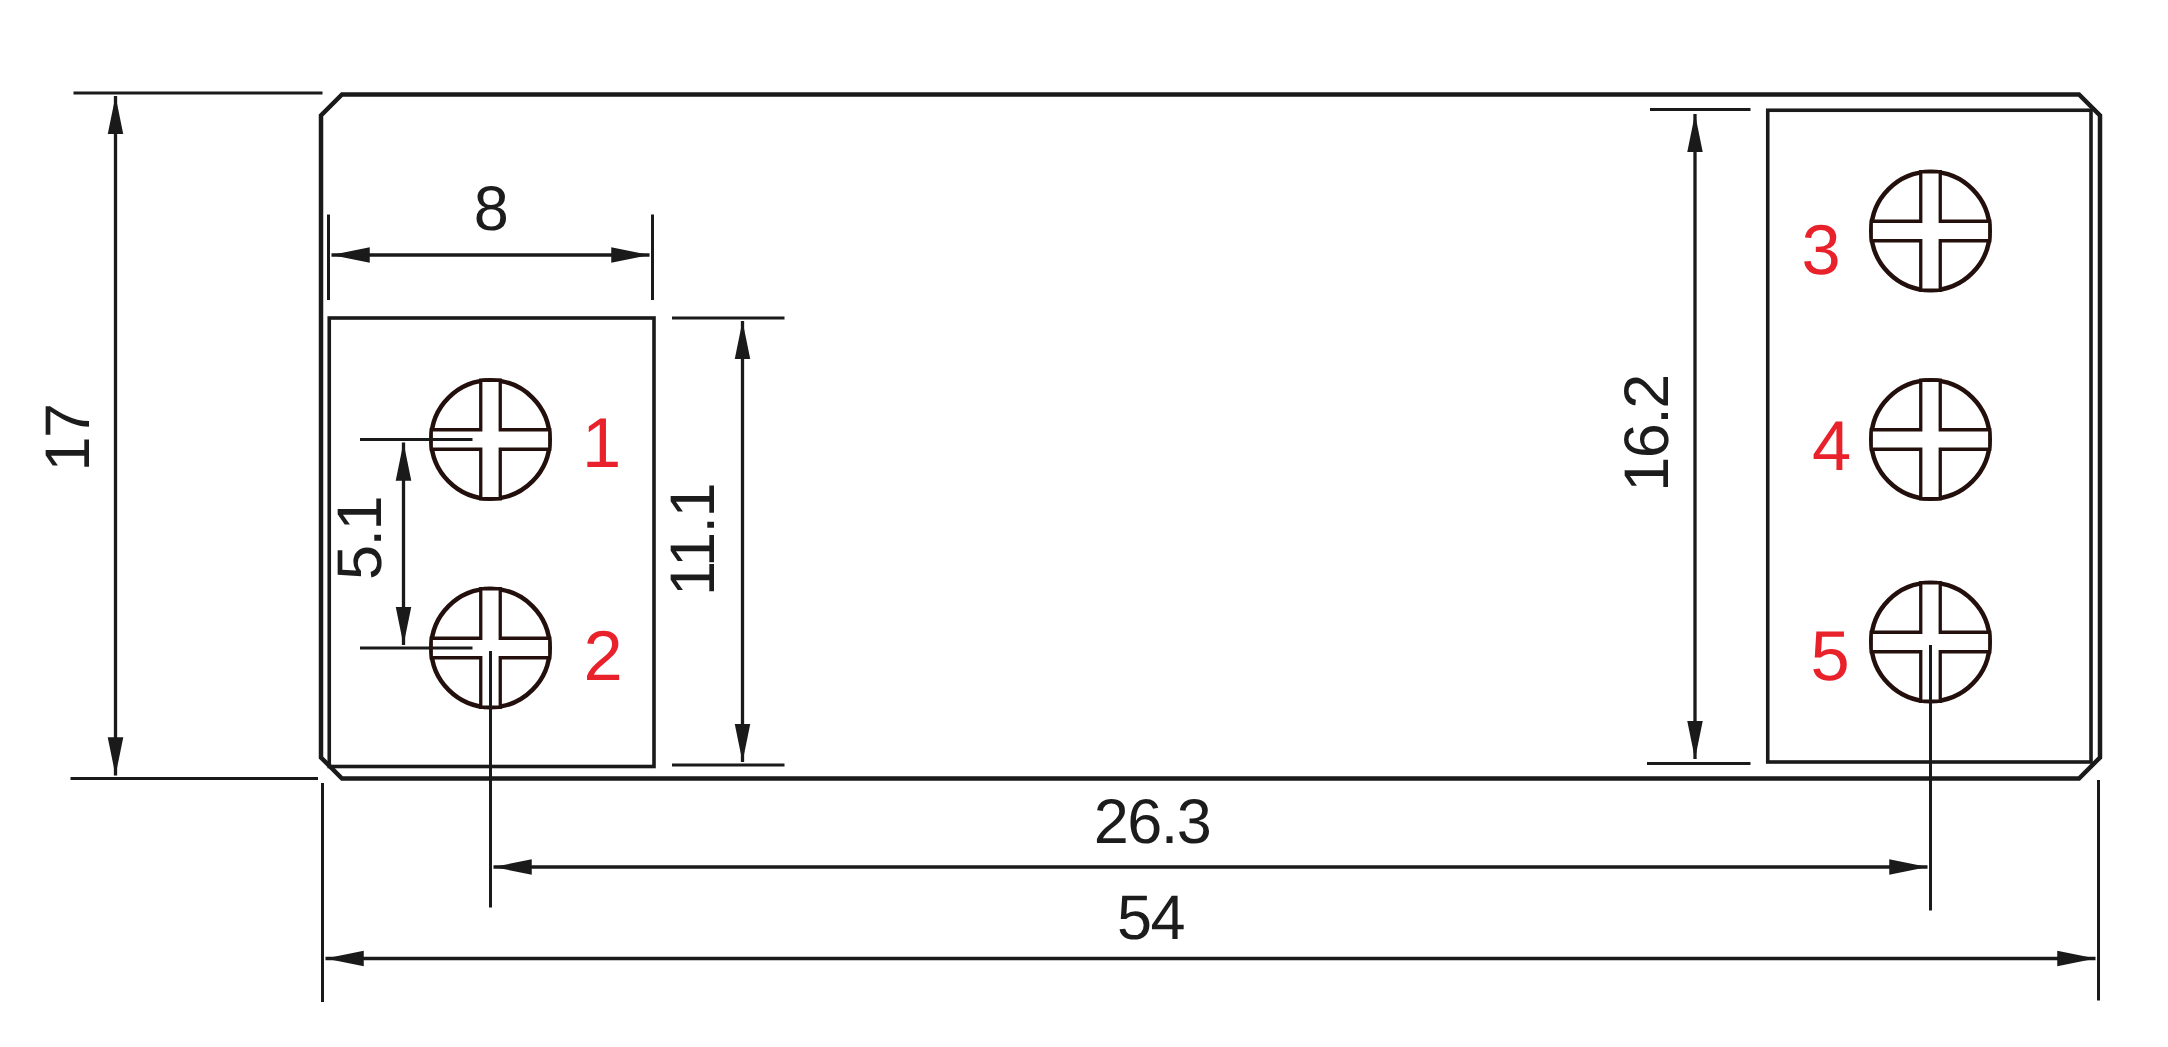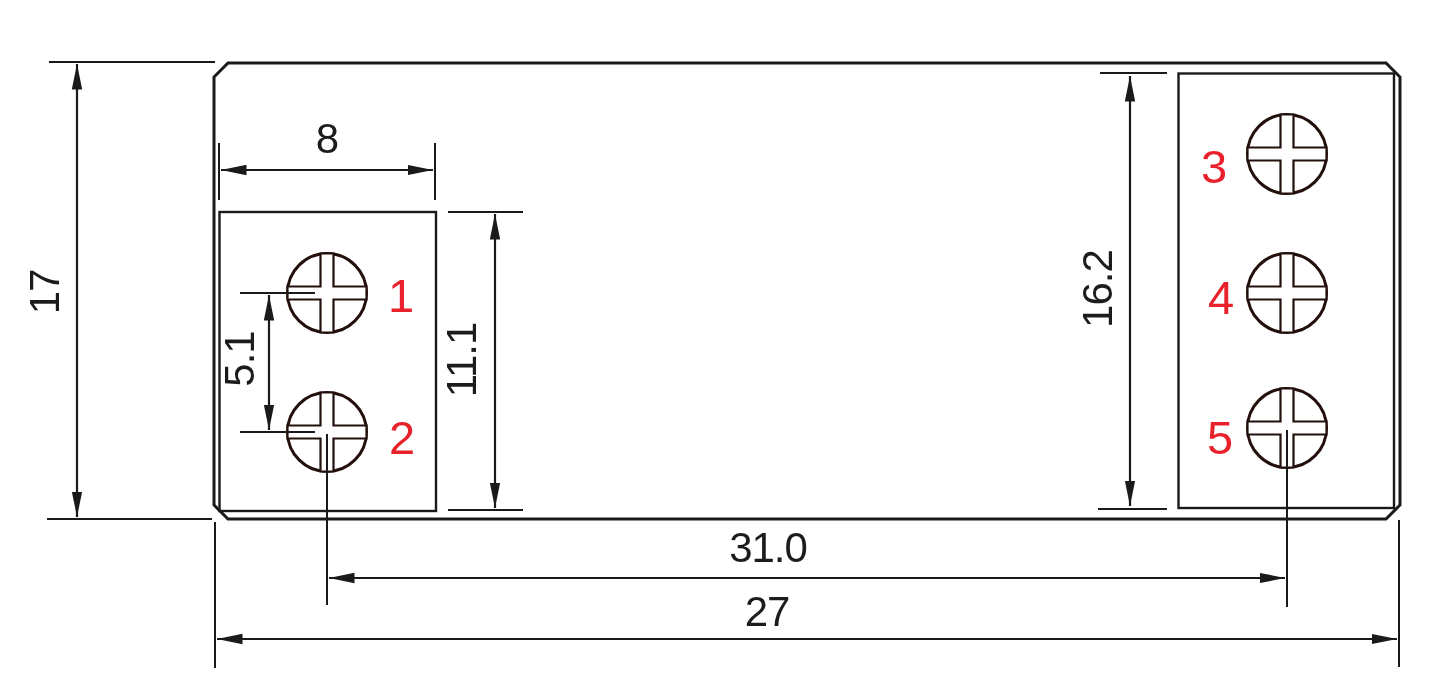--- a/index.html
+++ b/index.html
@@ -93,22 +93,22 @@
       <line x1="327" y1="434" x2="327" y2="605"></line>
       <line x1="1287" y1="430" x2="1287" y2="607"></line>
     </g>
   </svg>
 
   <div class="lbl rot" style="left:45px;top:292px">17</div>
   <div class="lbl" style="left:327px;top:139px">8</div>
   <div class="lbl rot" style="left:240px;top:359px">5.1</div>
   <div class="lbl rot" style="left:462px;top:360px">11.1</div>
   <div class="lbl rot" style="left:1098px;top:289px">16.2</div>
-  <div class="lbl" style="left:768px;top:548px">31.0</div>
-  <div class="lbl" style="left:767px;top:612px">27</div>
+  <div class="lbl" style="left:768px;top:548px">26.3</div>
+  <div class="lbl" style="left:767px;top:612px">54</div>
 
   <div class="lbl red" style="left:401px;top:295px">1</div>
   <div class="lbl red" style="left:402px;top:437px">2</div>
   <div class="lbl red" style="left:1214px;top:166px">3</div>
   <div class="lbl red" style="left:1221px;top:297px">4</div>
   <div class="lbl red" style="left:1220px;top:437px">5</div>
 
 </div>
 
 </body></html>

